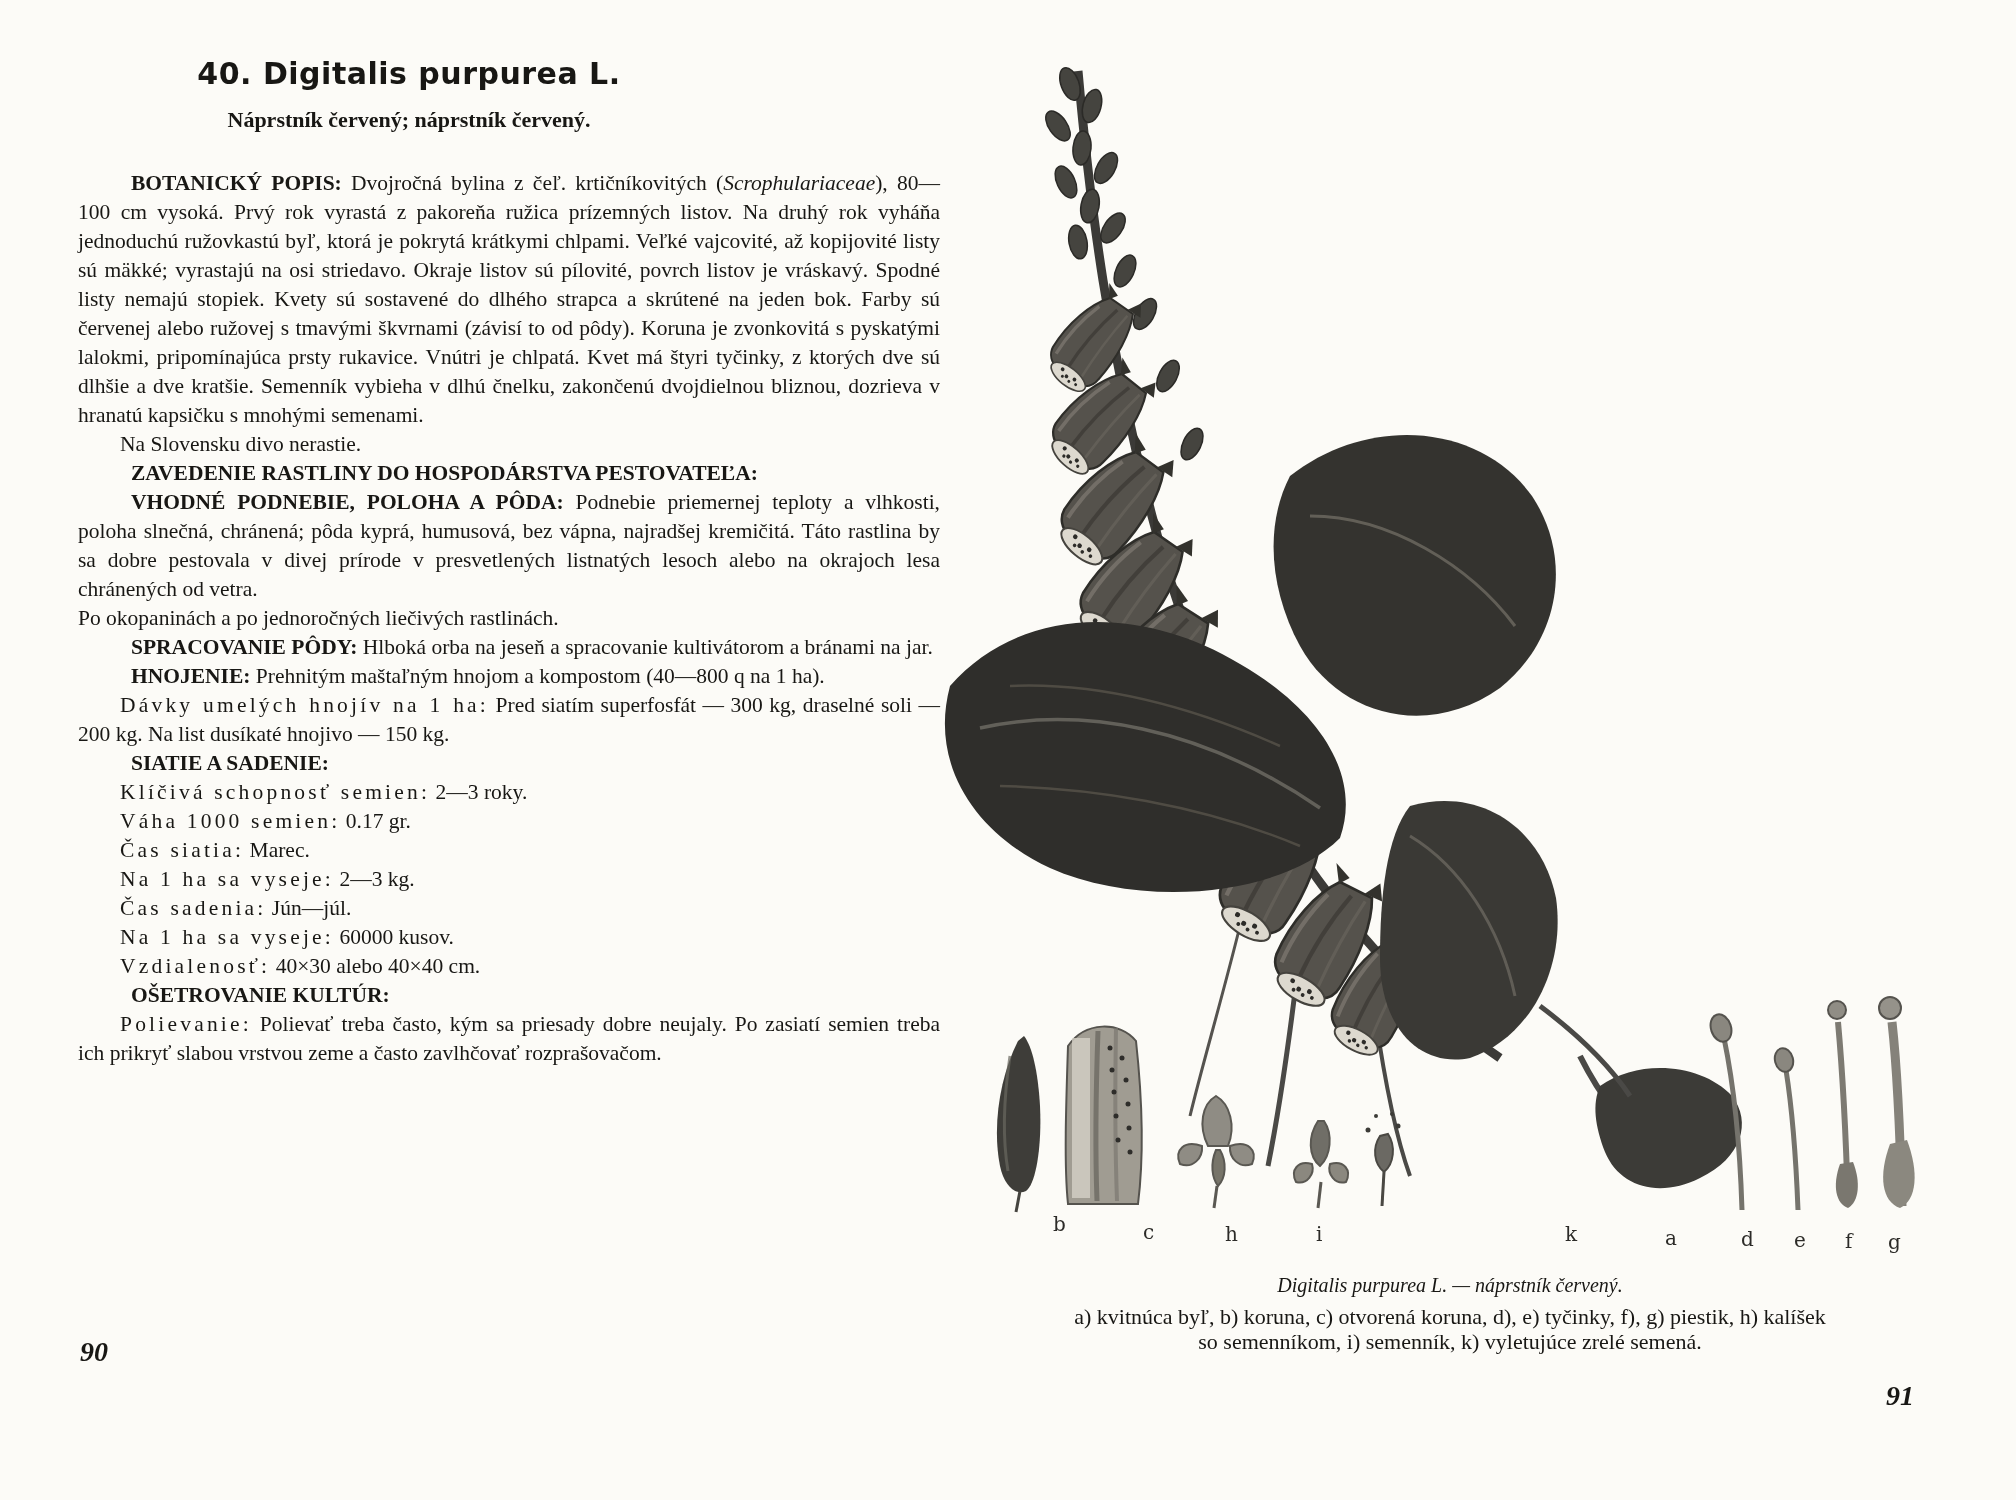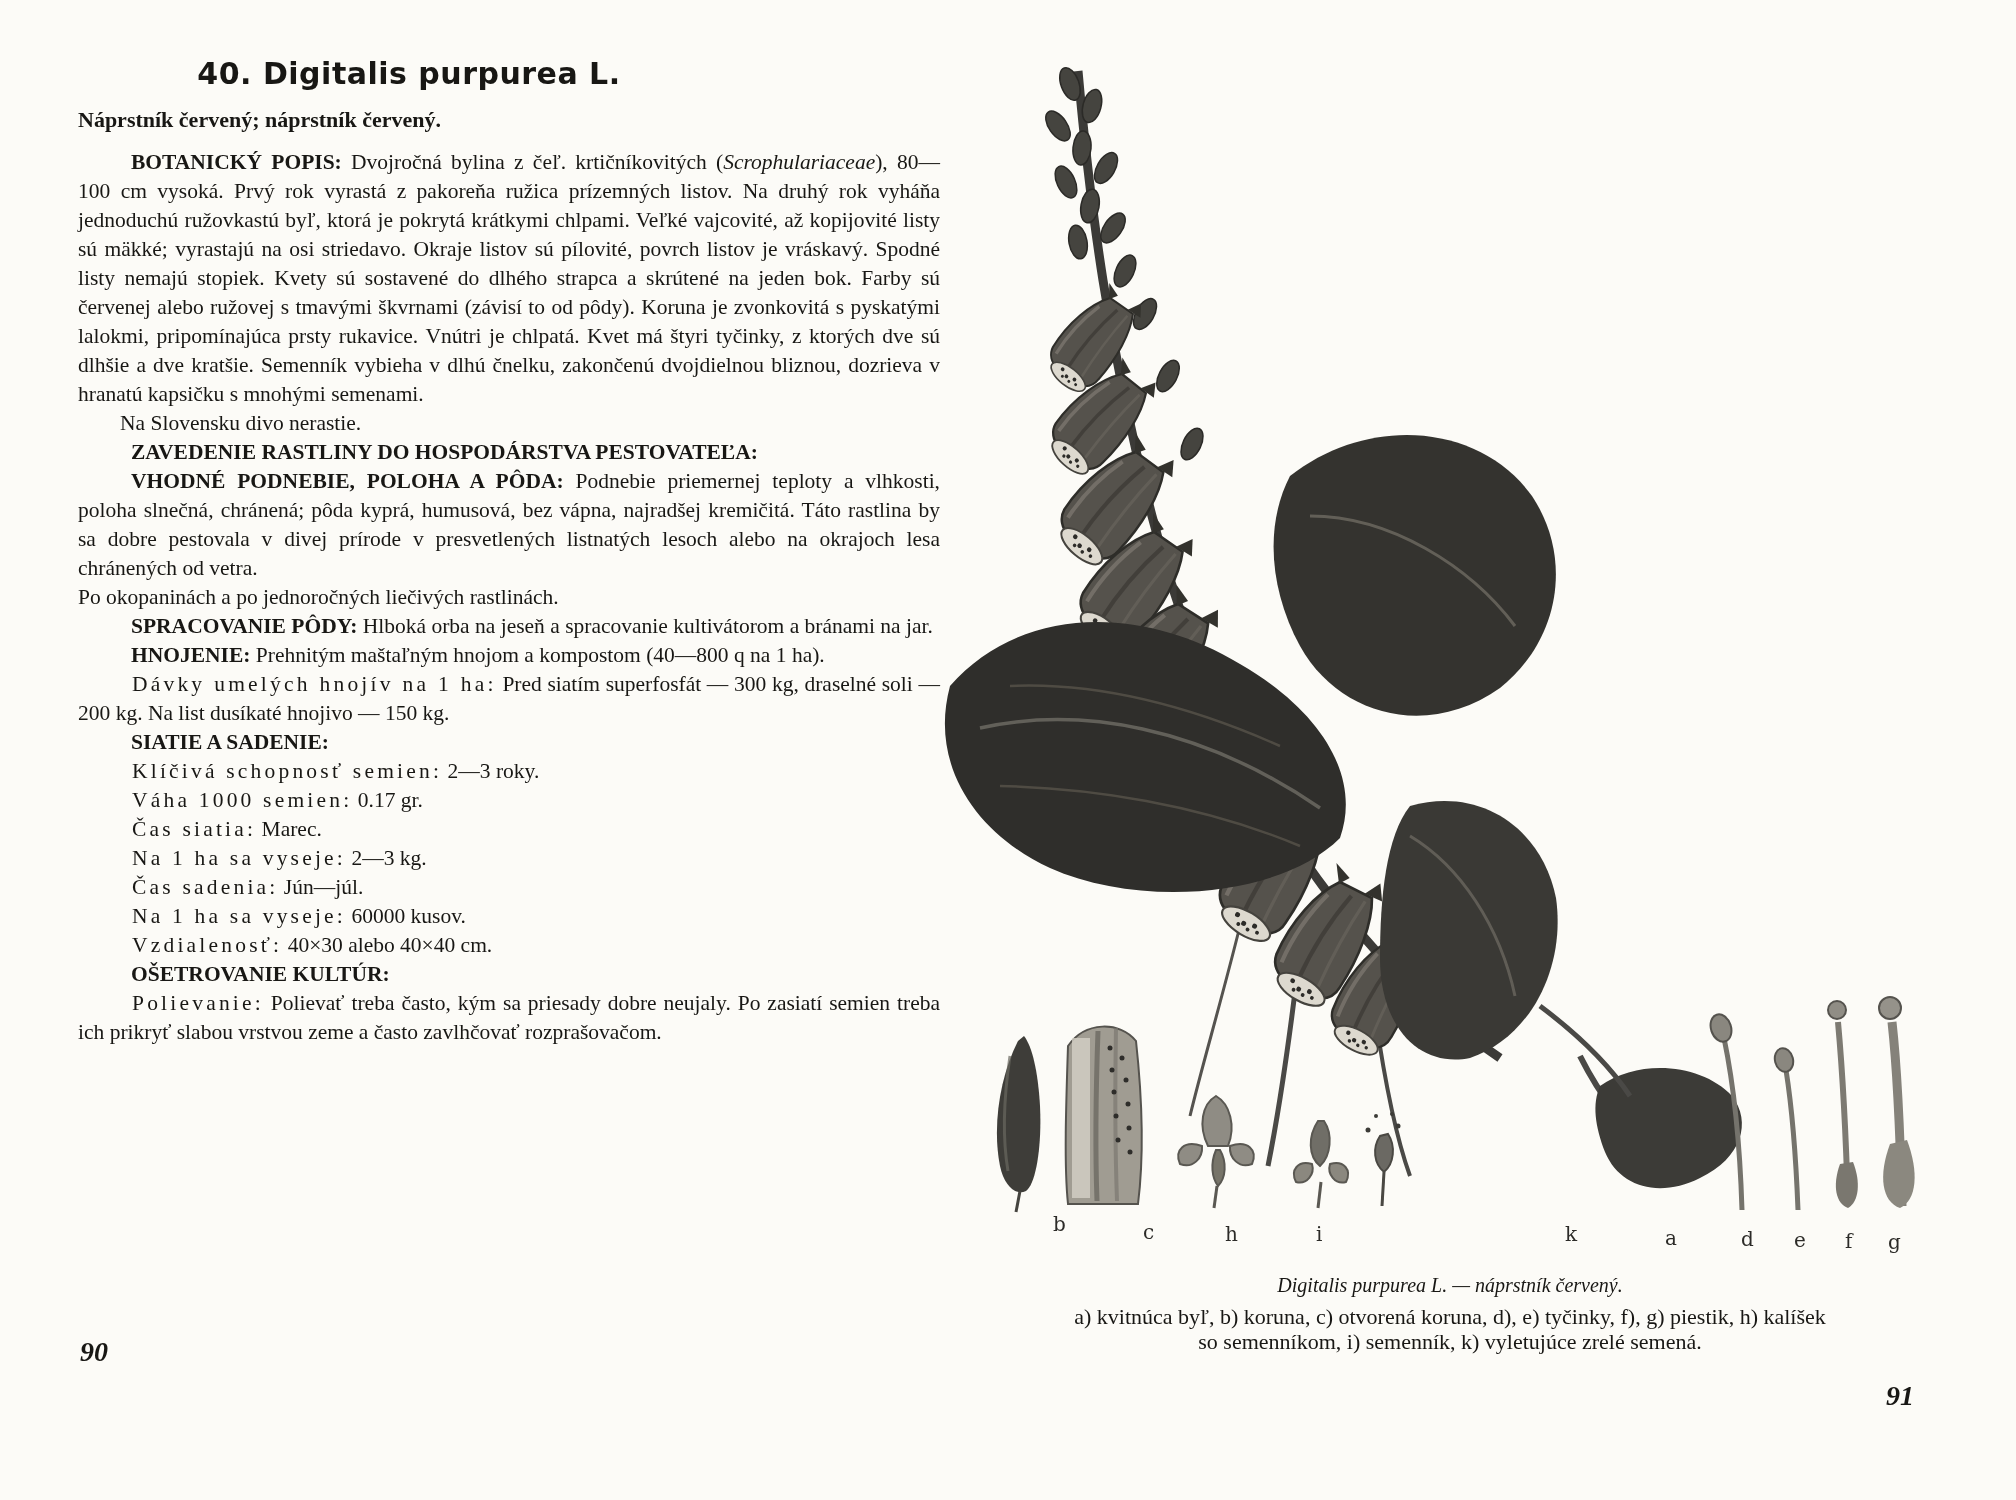--- a/index.html
+++ b/index.html
@@ -7,26 +7,26 @@
     position:relative;width:2016px;height:1500px;background:#fcfbf7;
     font-family:"Liberation Serif",serif;color:#1716142;color:#181714;
     overflow:hidden;
   }
   
   .left-col{position:absolute;left:78px;top:56px;width:862px;}
   .title{
     font-family:"DejaVu Sans",sans-serif;font-weight:bold;font-size:30px;
     text-align:center;margin:0 200px 16px 0;letter-spacing:.5px;
   }
-  .subtitle{font-weight:bold;font-size:22px;text-align:left;margin:0 200px 15px 0;}
+  .subtitle{font-weight:bold;font-size:22px;text-align:center;margin:0 200px 36px 0;}
   .para{font-size:21.5px;line-height:29px;text-align:justify;text-indent:42px;margin:0;}
   .para.no-indent{text-indent:0;}
   .seg-bold{font-weight:bold;margin-left:11px;}
   .seg-italic{font-style:italic;}
-  .seg-spaced{letter-spacing:3.2px;margin-left:12px;}
+  .seg-spaced{letter-spacing:3.2px;}
   .page-number{position:absolute;font-style:italic;font-weight:bold;font-size:28px;}
   .pn-left{left:80px;top:1336px;}
   .pn-right{left:1886px;top:1380px;}
   
   .figure-wrap{position:absolute;left:940px;top:46px;width:1060px;height:1170px;}
   .figure-wrap svg{display:block;width:100%;height:100%;}
   .part-label{
     position:absolute;font-family:"DejaVu Serif",serif;font-size:20px;color:#2c2b28;
   }
   .caption{position:absolute;left:1000px;top:1274px;width:900px;text-align:center;}

